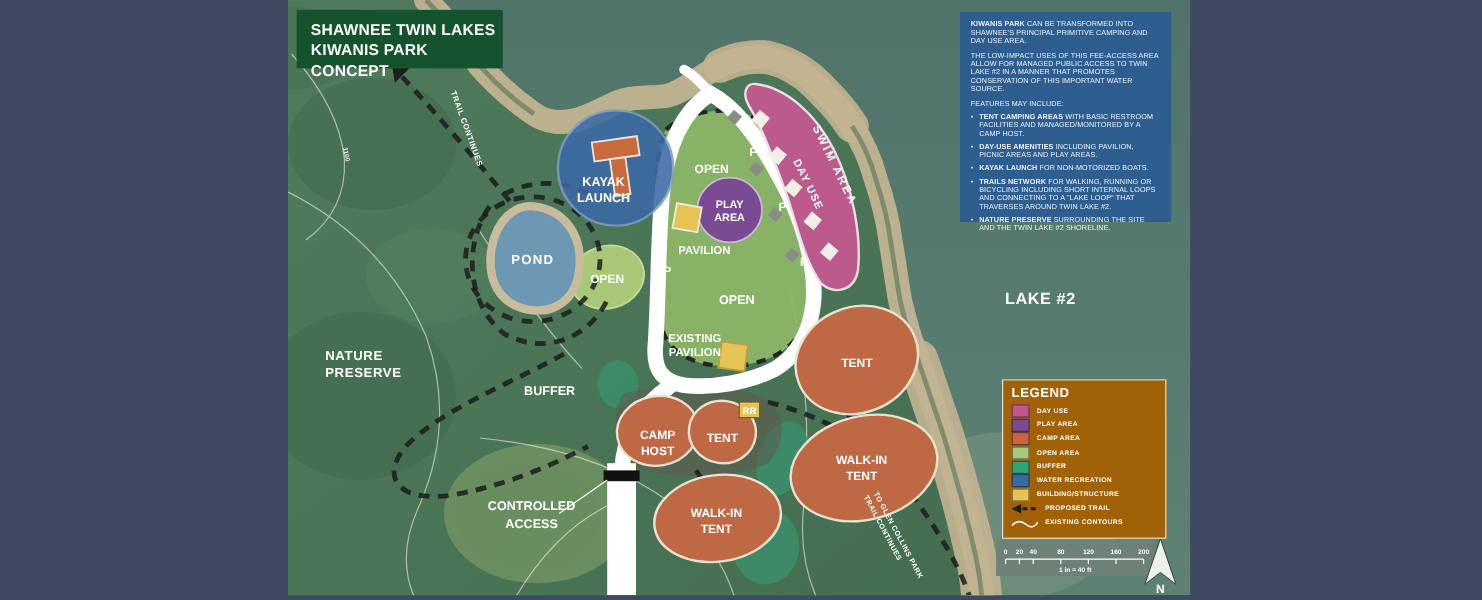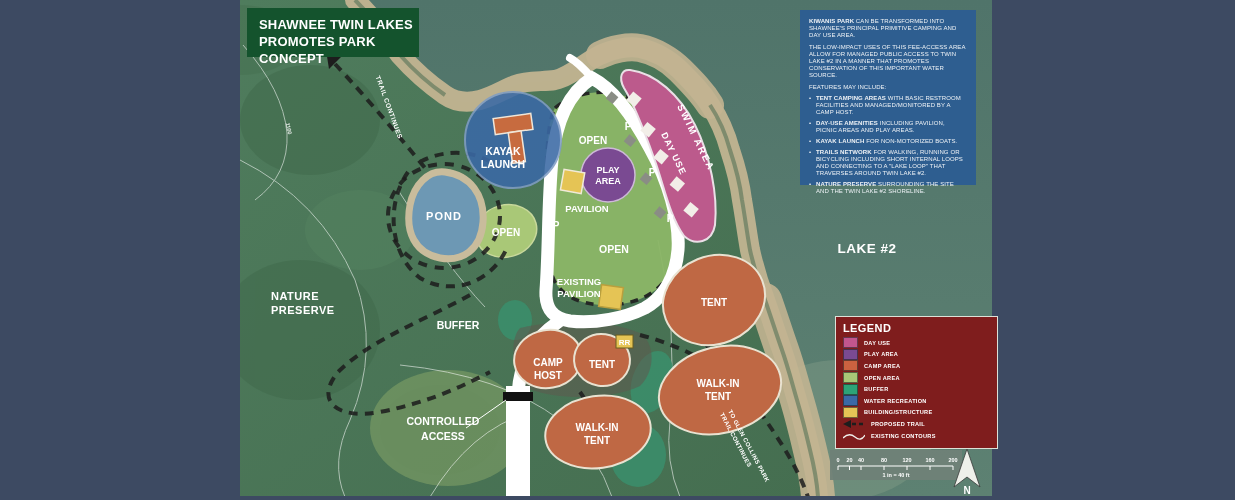--- a/index.html
+++ b/index.html
@@ -17,21 +17,21 @@
   .desc-box{position:absolute;left:800px;top:10px;width:176px;height:175px;background:#2e5e90;
             color:#eef2f6;font-size:6px;line-height:7.2px;padding:8px 9px;box-sizing:border-box;
             font-weight:bold;letter-spacing:.1px;}
   .desc-box p{margin:0 0 4px 0;font-weight:normal;}
   .desc-box b{font-weight:bold;}
   .desc-heading{margin:5px 0 4px 0;font-weight:normal;}
   .bullet{display:flex;margin:0 0 3.5px 0;font-weight:normal;}
   .bullet .dot{width:7px;flex:none;}
 
   
-  .legend{position:absolute;left:835px;top:316px;width:163px;height:133px;background:#7f1d1d;
+  .legend{position:absolute;left:835px;top:316px;width:137px;height:133px;background:#a16207;
           border:1.5px solid #dde2d8;box-sizing:border-box;padding:5px 7px;color:#fff;}
   .legend-title{font-size:11px;font-weight:bold;letter-spacing:.4px;margin-bottom:3px;}
   .lrow{display:flex;align-items:center;gap:6px;height:11.6px;}
   .swatch{width:13px;height:9px;border:1px solid rgba(35,35,35,.6);flex:none;}
   .licon{width:22px;flex:none;display:flex;align-items:center;}
   .llabel{font-size:5.6px;font-weight:bold;letter-spacing:.3px;white-space:nowrap;}
 </style>
 </head>
 <body>
 
@@ -225,21 +225,21 @@
 
     <g>
       <polygon points="727,449 740,487 727,477 714,487" fill="#eef0ea" stroke="#3a3a3a" stroke-width="0.8"></polygon>
       <text x="727" y="494" font-size="10" text-anchor="middle" fill="#ffffff">N</text>
     </g>
   </svg>
   </div>
 
   <div class="title-box">
     <div>SHAWNEE TWIN LAKES</div>
-    <div>PROMOTES PARK CONCEPT</div>
+    <div>KIWANIS PARK CONCEPT</div>
   </div>
 
   <div class="desc-box">
     <p><b>KIWANIS PARK</b><span> CAN BE TRANSFORMED INTO SHAWNEE'S PRINCIPAL PRIMITIVE CAMPING AND DAY USE AREA.</span></p>
     <p>THE LOW-IMPACT USES OF THIS FEE-ACCESS AREA ALLOW FOR MANAGED PUBLIC ACCESS TO TWIN LAKE #2 IN A MANNER THAT PROMOTES CONSERVATION OF THIS IMPORTANT WATER SOURCE.</p>
     <p class="desc-heading">FEATURES MAY INCLUDE:</p>
     <div class="bullet">
         <span class="dot">•</span>
         <span><b>TENT CAMPING AREAS</b><span> WITH BASIC RESTROOM FACILITIES AND MANAGED/MONITORED BY A CAMP HOST.</span></span>
       </div>

